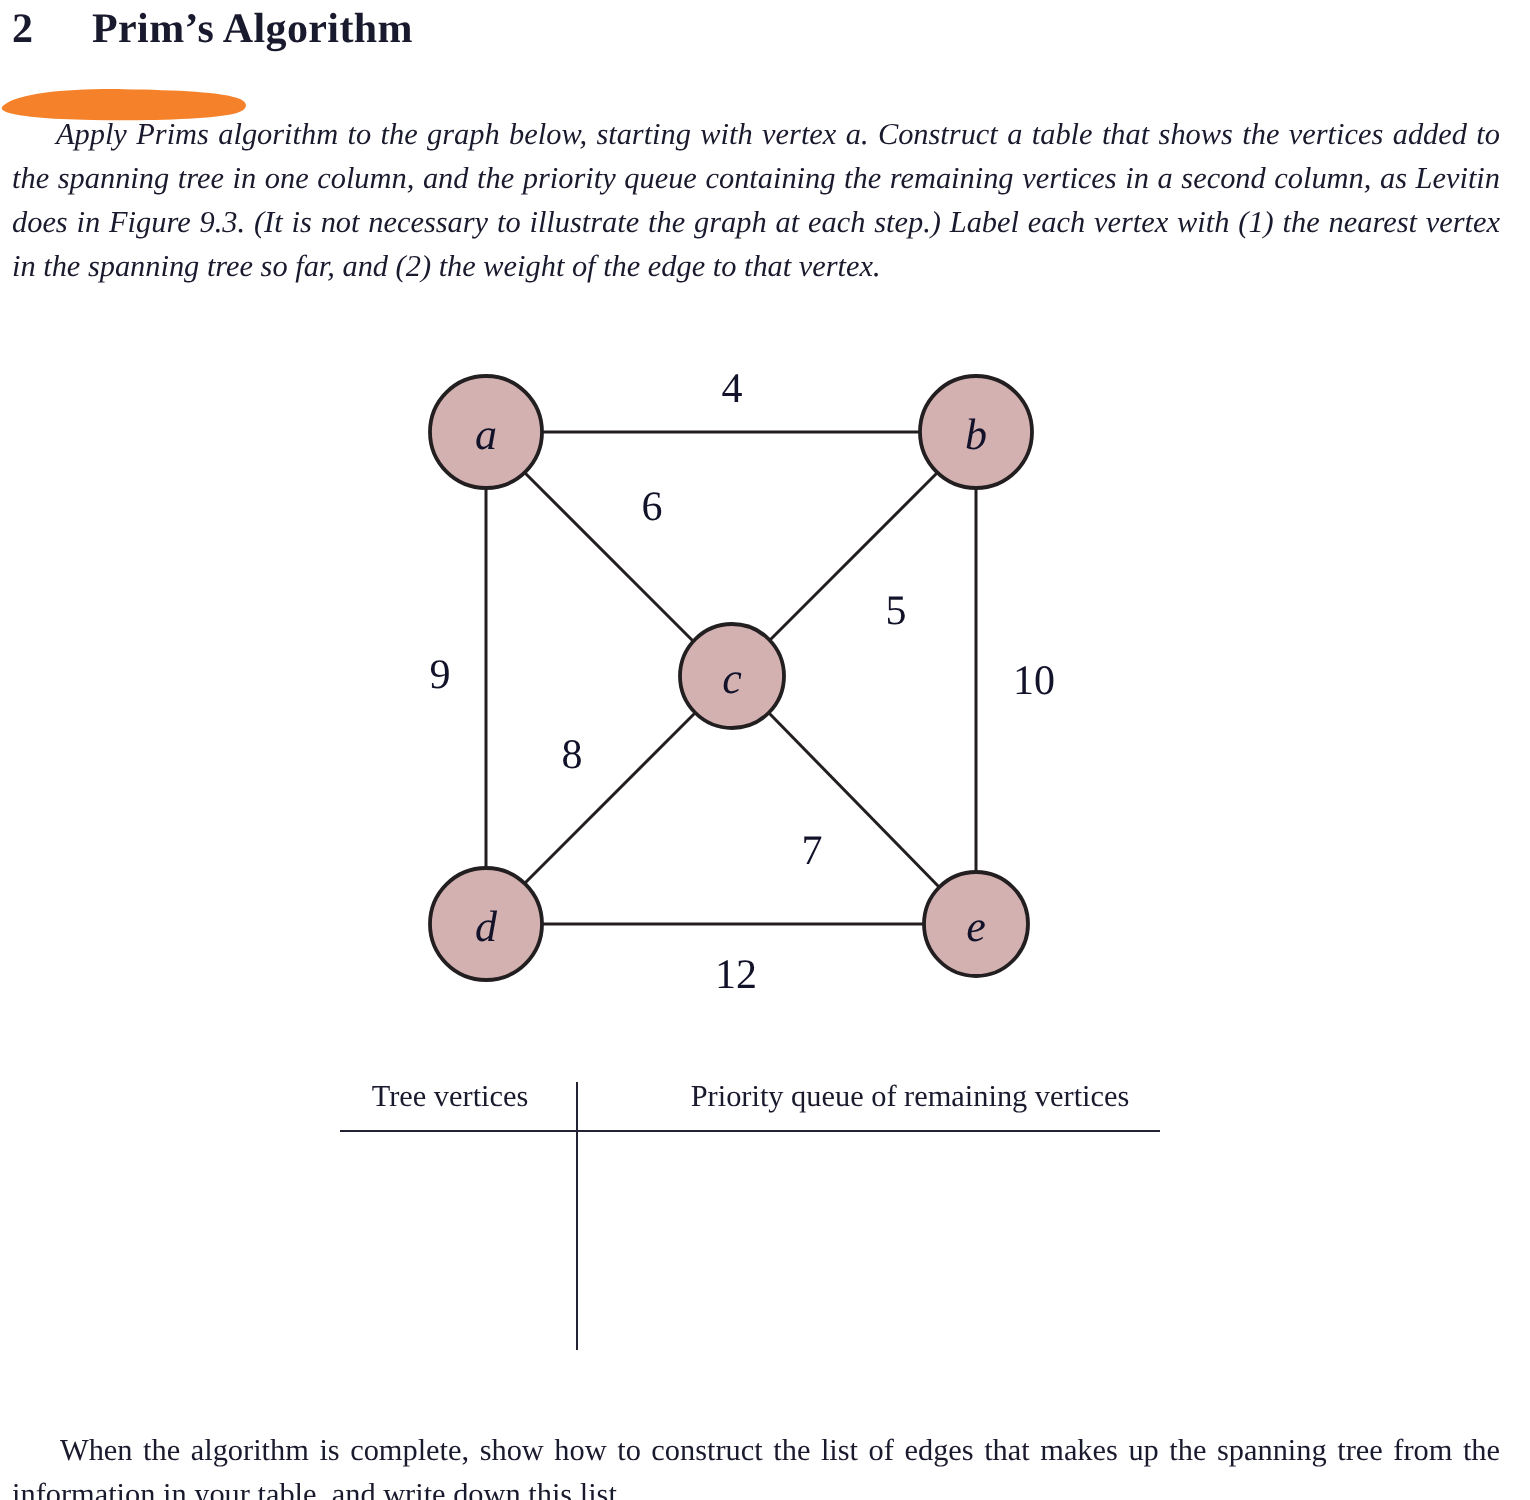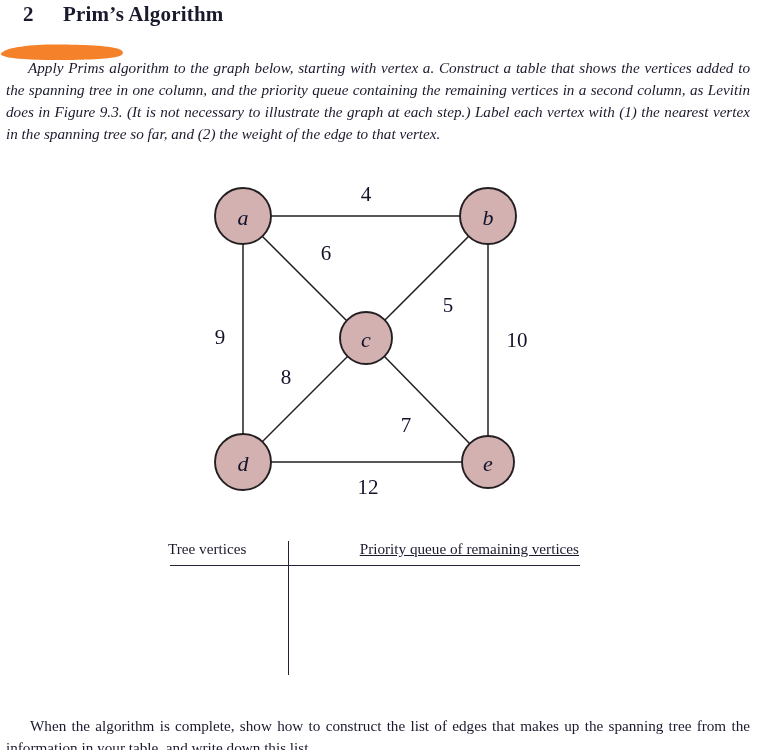--- a/index.html
+++ b/index.html
@@ -12,21 +12,21 @@
     height: 750px;
     position: relative;
     overflow: hidden;
     font-family: "Liberation Serif", "DejaVu Serif", serif;
     color: #1a1a2e;
   }
 
   
   #section-heading {
     position: absolute;
-    left: 23px;
+    left: 6px;
     top: 2px;
     width: 740px;
     font-size: 21px;
     font-weight: bold;
     letter-spacing: 0.2px;
     white-space: nowrap;
   }
   #section-heading .sec-num {
     display: inline-block;
     width: 40px;
@@ -108,33 +108,32 @@
     left: 0;
     top: 0;
     width: 412px;
     height: 24px;
   }
   #col-head-tree {
     position: absolute;
     left: 0px;
     top: 0px;
     width: 114px;
-    text-align: left;
+    text-align: center;
     font-size: 15.2px;
     white-space: nowrap;
   }
   #col-head-queue {
     position: absolute;
-    left: 127px;
+    left: 145px;
     top: 0px;
     width: 284px;
-    text-align: right;
+    text-align: center;
     font-size: 15.2px;
     white-space: nowrap;
-    text-decoration: underline;
   }
   #table-hrule {
     position: absolute;
     left: 2px;
     top: 25px;
     width: 410px;
     height: 1px;
     background: #232336;
   }
   #table-vrule {

